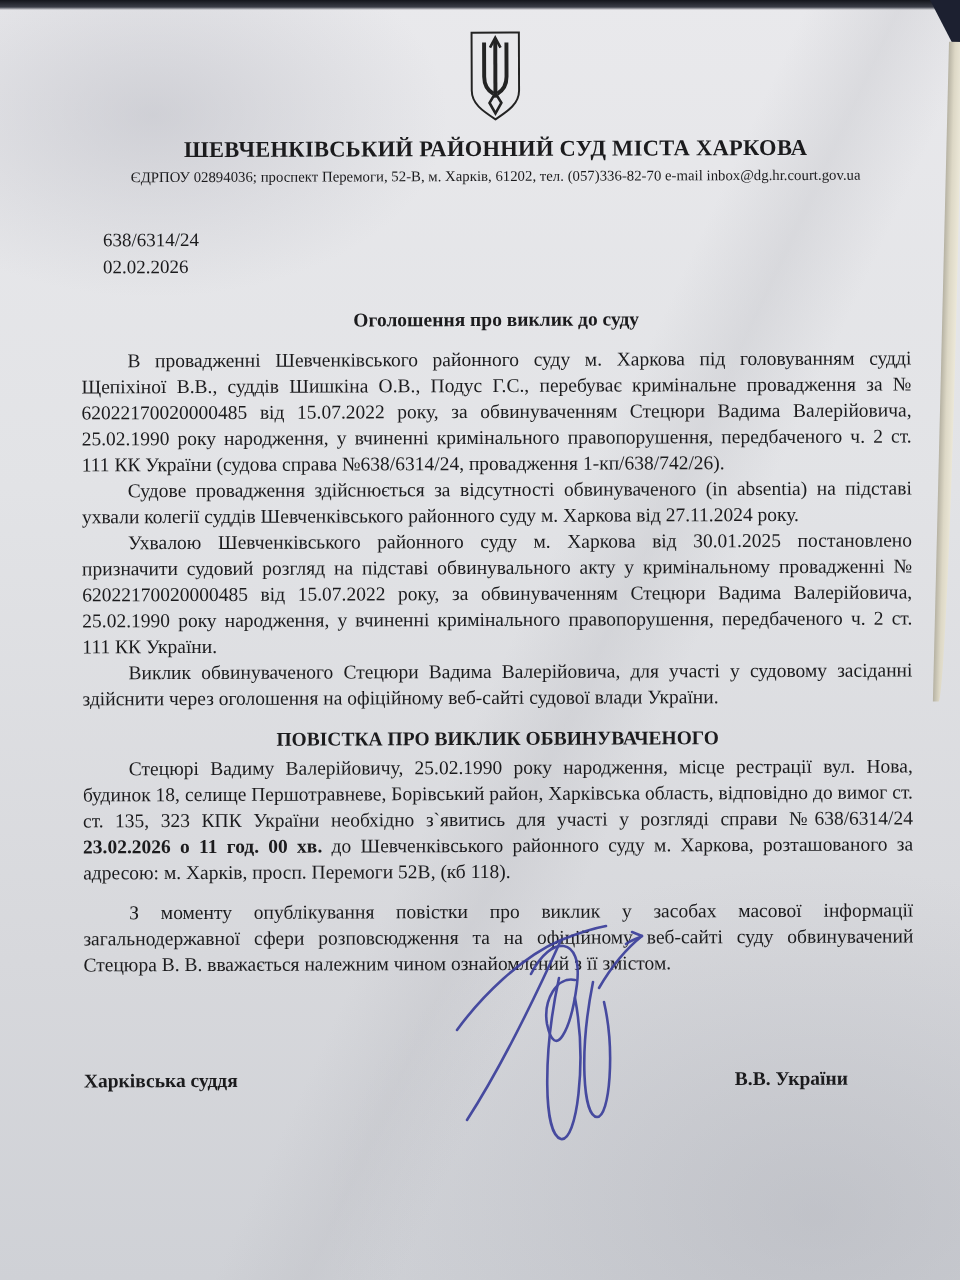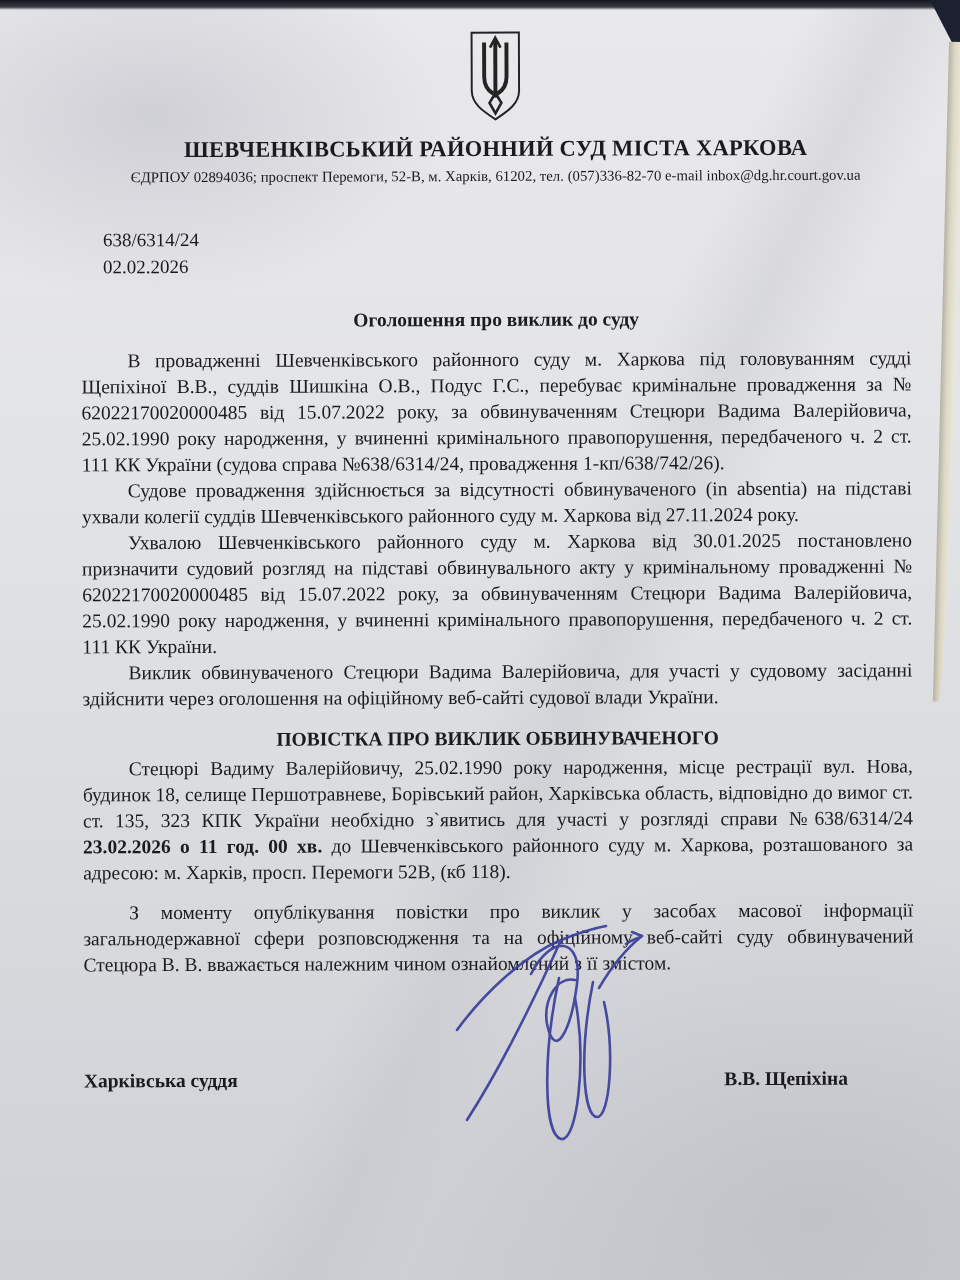--- a/index.html
+++ b/index.html
@@ -134,21 +134,21 @@
 
         <h2 class="summons-title">ПОВІСТКА ПРО ВИКЛИК ОБВИНУВАЧЕНОГО</h2>
 
         <p><span>Стецюрі Вадиму Валерійовичу, 25.02.1990 року народження, місце рестрації вул. Нова, будинок 18, селище Першотравневе, Борівський район, Харківська область, відповідно до вимог ст. ст. 135, 323 КПК України необхідно з`явитись для участі у розгляді справи №638/6314/24 </span><b>23.02.2026 о 11 год. 00 хв.</b><span> до Шевченківського районного суду м. Харкова, розташованого за адресою: м. Харків, просп. Перемоги 52В, (кб 118).</span></p>
 
         <p class="notice-par">З моменту опублікування повістки про виклик у засобах масової інформації загальнодержавної сфери розповсюдження та на офіційному веб-сайті суду обвинувачений Стецюра В. В. вважається належним чином ознайомлений з її змістом.</p>
       </div>
 
       <div class="sign-row">
         <div>Харківська суддя</div>
-        <div class="judge-name">В.В. Щепіхіна</div>
+        <div class="judge-name">В.В. України</div>
       </div>
 
     </div>
 
     <svg class="signature-svg" viewBox="0 0 215 255" xmlns="http://www.w3.org/2000/svg">
       <g fill="none" stroke="#3b3f9b" stroke-width="2.6" stroke-linecap="round" opacity="0.92">
         <path d="M14 118 C38 85 78 45 118 28 C138 20 152 16 163 14"></path>
         <path d="M118 28 C90 90 55 160 24 208"></path>
         <path d="M88 62 C108 22 140 24 134 72 C128 118 112 150 104 112 C100 88 114 64 132 68"></path>
         <path d="M116 66 C100 140 100 222 118 227 C134 230 144 150 132 86"></path>

